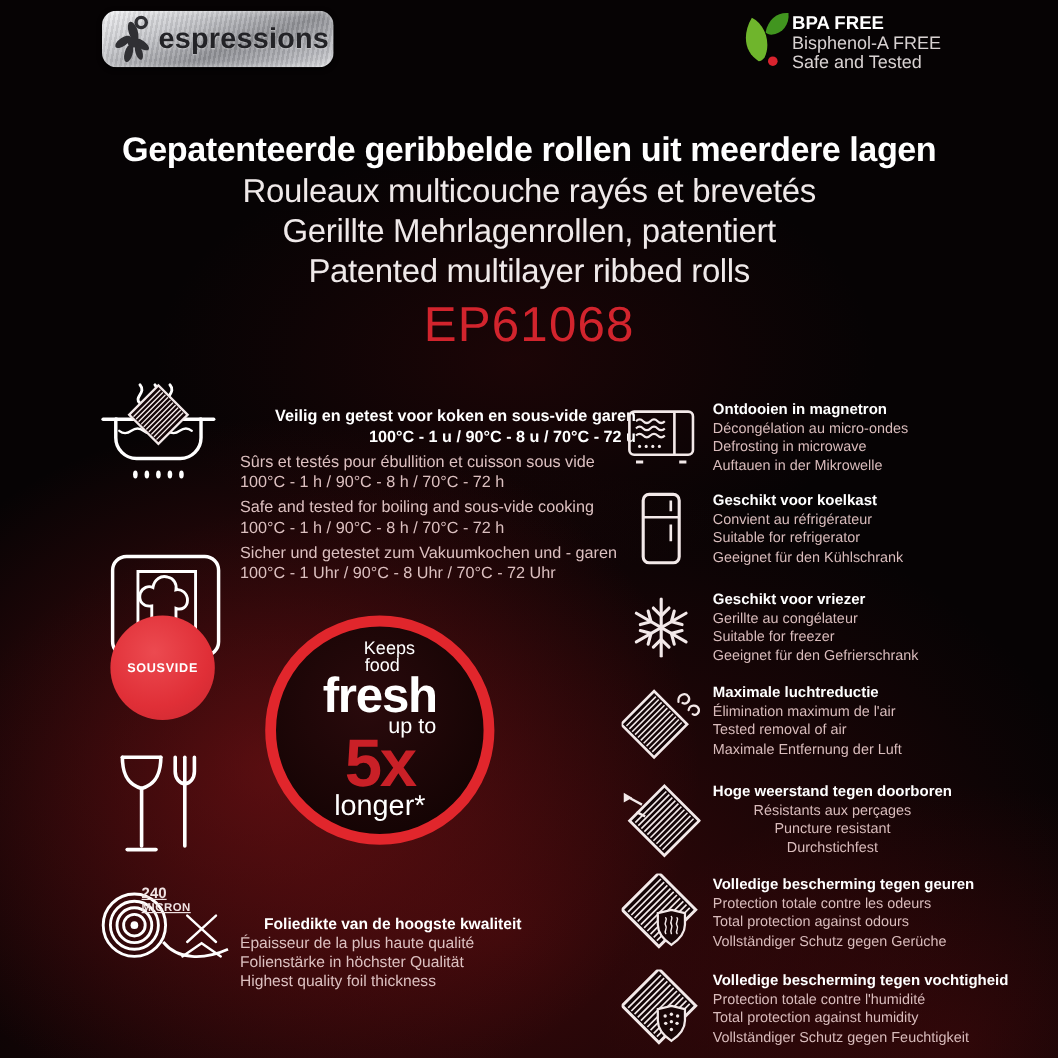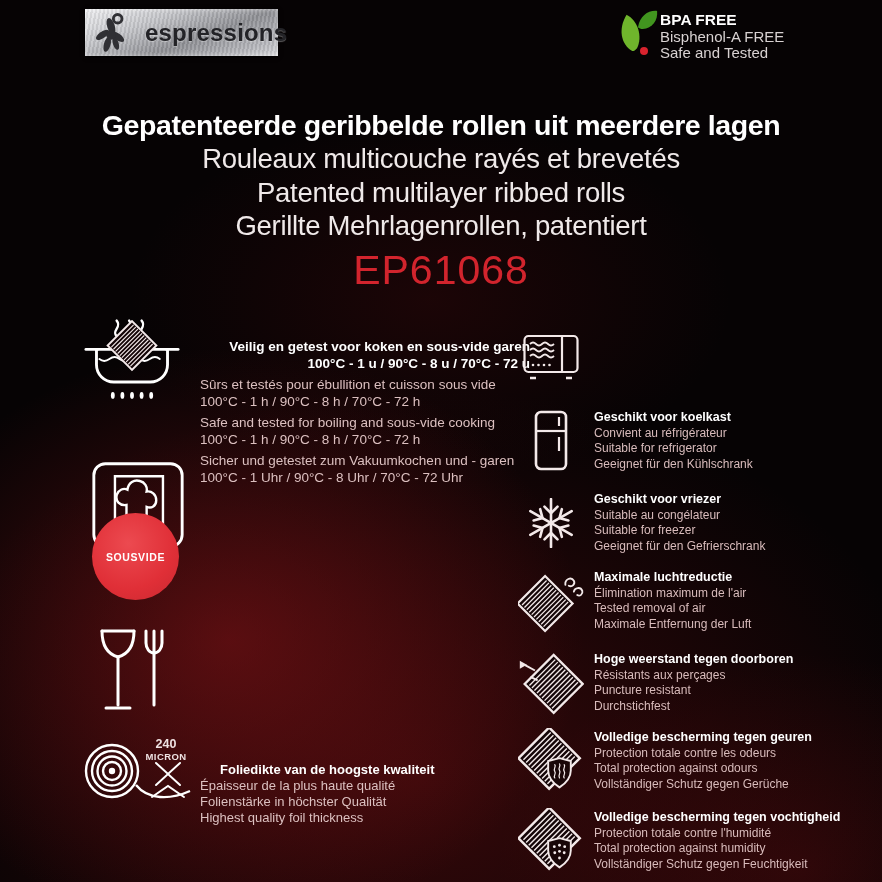--- a/index.html
+++ b/index.html
@@ -9,26 +9,26 @@
     background:
       radial-gradient(ellipse 520px 430px at 230px 640px, rgba(150,22,26,.50), rgba(0,0,0,0) 68%),
       radial-gradient(ellipse 760px 560px at 420px 780px, rgba(118,15,18,.42), rgba(0,0,0,0) 70%),
       radial-gradient(ellipse 420px 300px at 800px 870px, rgba(118,15,18,.30), rgba(0,0,0,0) 72%),
       radial-gradient(ellipse 430px 260px at 430px 300px, rgba(105,13,16,.22), rgba(0,0,0,0) 70%),
       #060304;
   }
   .abs{position:absolute;}
   
   .plate{
-    left:85px;top:9px;width:186px;height:47px;border-radius:0;
+    left:85px;top:9px;width:186px;height:47px;border-radius:12px;
     background:
       repeating-linear-gradient(100deg, rgba(255,255,255,.10) 0 2px, rgba(0,0,0,.07) 2px 4px),
       linear-gradient(160deg,#f0f0f2 0%,#c7c8cc 30%,#8f9095 60%,#b7b8bd 85%,#d6d7da 100%);
     box-shadow:inset 0 0 5px rgba(255,255,255,.55), 0 1px 4px rgba(0,0,0,.9);
-    display:flex;align-items:center;padding-left:7px;gap:15px;
+    display:flex;align-items:center;padding-left:7px;gap:2px;
   }
   .plate .brand{font-size:24px;font-weight:700;color:#232327;letter-spacing:.2px;text-shadow:0 1px 1px rgba(255,255,255,.35);}
   .bpa-title{left:660px;top:11px;font-size:15.5px;font-weight:700;color:#fff;}
   .bpa-l2{left:660px;top:28px;font-size:15px;color:#d8d2d2;}
   .bpa-l3{left:660px;top:44px;font-size:15px;color:#d8d2d2;}
   .bpa-dot{left:640px;top:47px;width:8px;height:8px;border-radius:50%;background:#d8232e;}
   
   .headline{left:0;right:0;top:108px;text-align:center;}
   .h-nl{font-size:28.5px;font-weight:700;color:#fff;letter-spacing:-.4px;line-height:34px;}
   .h-sub{font-size:27.5px;font-weight:300;color:#efe9e9;letter-spacing:-.3px;line-height:33.5px;}
@@ -53,21 +53,21 @@
     display:flex;flex-direction:column;align-items:center;justify-content:center;
     color:#fff;
   }
   .b-keeps{font-size:15px;line-height:14px;transform:translateX(8px);}
   .b-food{font-size:15px;line-height:14px;transform:translateX(2px);}
   .b-fresh{font-size:41px;line-height:35px;font-weight:700;letter-spacing:-1px;}
   .b-upto{font-size:18px;line-height:16px;transform:translateX(27px);}
   .b-mult{font-size:56px;line-height:46px;font-weight:800;color:#c92027;letter-spacing:-2px;}
   .b-longer{font-size:24px;line-height:25px;font-weight:300;}
   
-  .micron-label{left:134px;top:738px;width:64px;text-align:center;color:#efe2e2;}
+  .micron-label{left:118px;top:738px;width:64px;text-align:left;color:#efe2e2;text-decoration:underline;}
   .micron-label .v{font-size:12.5px;font-weight:700;line-height:13px;}
   .micron-label .u{font-size:9.5px;font-weight:700;letter-spacing:.4px;line-height:11px;}
   .microntext{left:200px;top:762px;width:320px;}
   .mt-b{font-size:13px;line-height:16px;font-weight:700;color:#fff;padding-left:20px;}
   .mt{font-size:13px;line-height:16px;color:#dcc0c0;}
   
   .feat{position:absolute;left:518px;width:352px;display:flex;align-items:center;gap:10px;}
   .feat .ic{width:66px;min-width:66px;display:flex;justify-content:center;align-items:center;}
   .feat .title{font-size:12.5px;line-height:15.5px;font-weight:700;color:#fff;}
   .feat .l{font-size:12px;line-height:15.5px;color:#d9bcbc;}
@@ -134,22 +134,22 @@
     </svg>
   </span>
   <div class="abs bpa-dot"></div>
   <div class="abs bpa-title">BPA FREE</div>
   <div class="abs bpa-l2">Bisphenol-A FREE</div>
   <div class="abs bpa-l3">Safe and Tested</div>
 
   <div class="abs headline">
     <div class="h-nl">Gepatenteerde geribbelde rollen uit meerdere lagen</div>
     <div class="h-sub">Rouleaux multicouche rayés et brevetés</div>
+    <div class="h-sub">Gerillte Mehrlagenrollen, patentiert</div>
     <div class="h-sub">Patented multilayer ribbed rolls</div>
-    <div class="h-sub">Gerillte Mehrlagenrollen, patentiert</div>
     <div class="h-pat">EP61068</div>
   </div>
 
   <span class="abs" style="left:84px;top:314px;">
     <svg width="96" height="90" viewBox="0 0 100 92" fill="none" stroke="#fff" stroke-linecap="round">
       <g stroke-width="2.5">
         <path d="M34 22 C28 17 40 13 34 6"></path>
         <path d="M47 22 C41 17 53 13 47 6"></path>
         <path d="M60 22 C54 17 66 13 60 6"></path>
       </g>
@@ -202,20 +202,28 @@
       </g>
       <g stroke-width="2.5">
         <path d="M38 58 V46 C31 47 26 42 28 35 C30 30 35 28 39 30 C40 23 46 19 52 21 C57 22 60 27 59 32 C64 31 69 35 69 41 C69 47 64 50 59 48 V58"></path>
       </g>
     </svg>
   </span>
   <div class="abs sv-circle">
     <span>SOUSVIDE</span>
   </div>
 
+  <div class="abs badge">
+    <div class="b-keeps">Keeps</div>
+    <div class="b-food">food</div>
+    <div class="b-fresh">fresh</div>
+    <div class="b-upto">up to</div>
+    <div class="b-mult">5x</div>
+    <div class="b-longer">longer*</div>
+  </div>
 
   <span class="abs" style="left:94px;top:628px;">
     <svg width="74" height="88" viewBox="0 0 74 88" fill="none" stroke="#fff" stroke-width="3" stroke-linecap="round">
       <path d="M8 3 H40"></path>
       <path d="M8 3 C8 18 13 26 24 29"></path>
       <path d="M40 3 C40 18 35 26 24 29"></path>
       <path d="M24 29 V77"></path>
       <path d="M12 80 H36"></path>
       <path d="M52 3 V15 A8 10 0 0 0 68 15 V3"></path>
       <path d="M60 3 V77"></path>
@@ -265,20 +273,26 @@
             <circle cx="15.5" cy="31" r="1.3"></circle>
           <circle cx="21" cy="31" r="1.3"></circle>
             <circle cx="26.5" cy="31" r="1.3"></circle>
         </g>
         <g stroke-width="2.5">
             <path d="M7 44 h6"></path>
             <path d="M43 44 h6"></path>
           </g>
       </svg>
     </div>
+    <div class="tx">
+      <div class="title">Ontdooien in magnetron</div>
+      <div class="l">Décongélation au micro-ondes</div>
+      <div class="l">Defrosting in microwave</div>
+      <div class="l">Auftauen in der Mikrowelle</div>
+    </div>
   </div>
 
   <div class="feat" style="top:410px;">
     <div class="ic">
       <svg width="34" height="62" viewBox="0 0 34 62" fill="none" stroke="#f3e9e9">
         <rect x="2" y="2" width="30" height="57" rx="5" stroke-width="2.6"></rect>
         <path d="M2 21 H32" stroke-width="2.2"></path>
         <path d="M25 7 V16" stroke-width="2.2"></path>
         <path d="M25 27 V41" stroke-width="2.2"></path>
       </svg>
@@ -294,21 +308,21 @@
   <div class="feat" style="top:492px;">
     <div class="ic">
       <svg width="50" height="50" viewBox="0 0 46 46">
         <use href="#arm6"></use>
         <use href="#arm6" transform="rotate(60 23 23)"></use>
         <use href="#arm6" transform="rotate(120 23 23)"></use>
       </svg>
     </div>
     <div class="tx">
       <div class="title">Geschikt voor vriezer</div>
-      <div class="l">Suitable au congélateur</div>
+      <div class="l">Gerillte au congélateur</div>
       <div class="l">Suitable for freezer</div>
       <div class="l">Geeignet für den Gefrierschrank</div>
     </div>
   </div>
 
   <div class="feat" style="top:566px;">
     <div class="ic">
       <svg width="78" height="70" viewBox="0 0 78 70" fill="none" stroke="#f3e9e9">
         <g transform="translate(32 38) rotate(-45) translate(-23 -23)">
             <use href="#ribbag"></use>
@@ -320,21 +334,21 @@
       </svg>
     </div>
     <div class="tx">
       <div class="title">Maximale luchtreductie</div>
       <div class="l">Élimination maximum de l'air</div>
       <div class="l">Tested removal of air</div>
       <div class="l">Maximale Entfernung der Luft</div>
     </div>
   </div>
 
-  <div class="feat" style="top:650px;">
+  <div class="feat" style="top:650px;text-align:center;">
     <div class="ic">
       <svg width="74" height="66" viewBox="0 0 74 66" fill="none" stroke="#f3e9e9">
         <g transform="translate(40 34) rotate(-45) translate(-23 -23)">
             <use href="#ribbag"></use>
           </g>
         <path d="M19 19 L8 13" stroke-width="2.2"></path>
         <polygon points="2,8 2,17 10,12.5" fill="#f3e9e9" stroke="none"></polygon>
         <path d="M14 26 l8 4" stroke-width="2.2"></path>
       </svg>
     </div>

